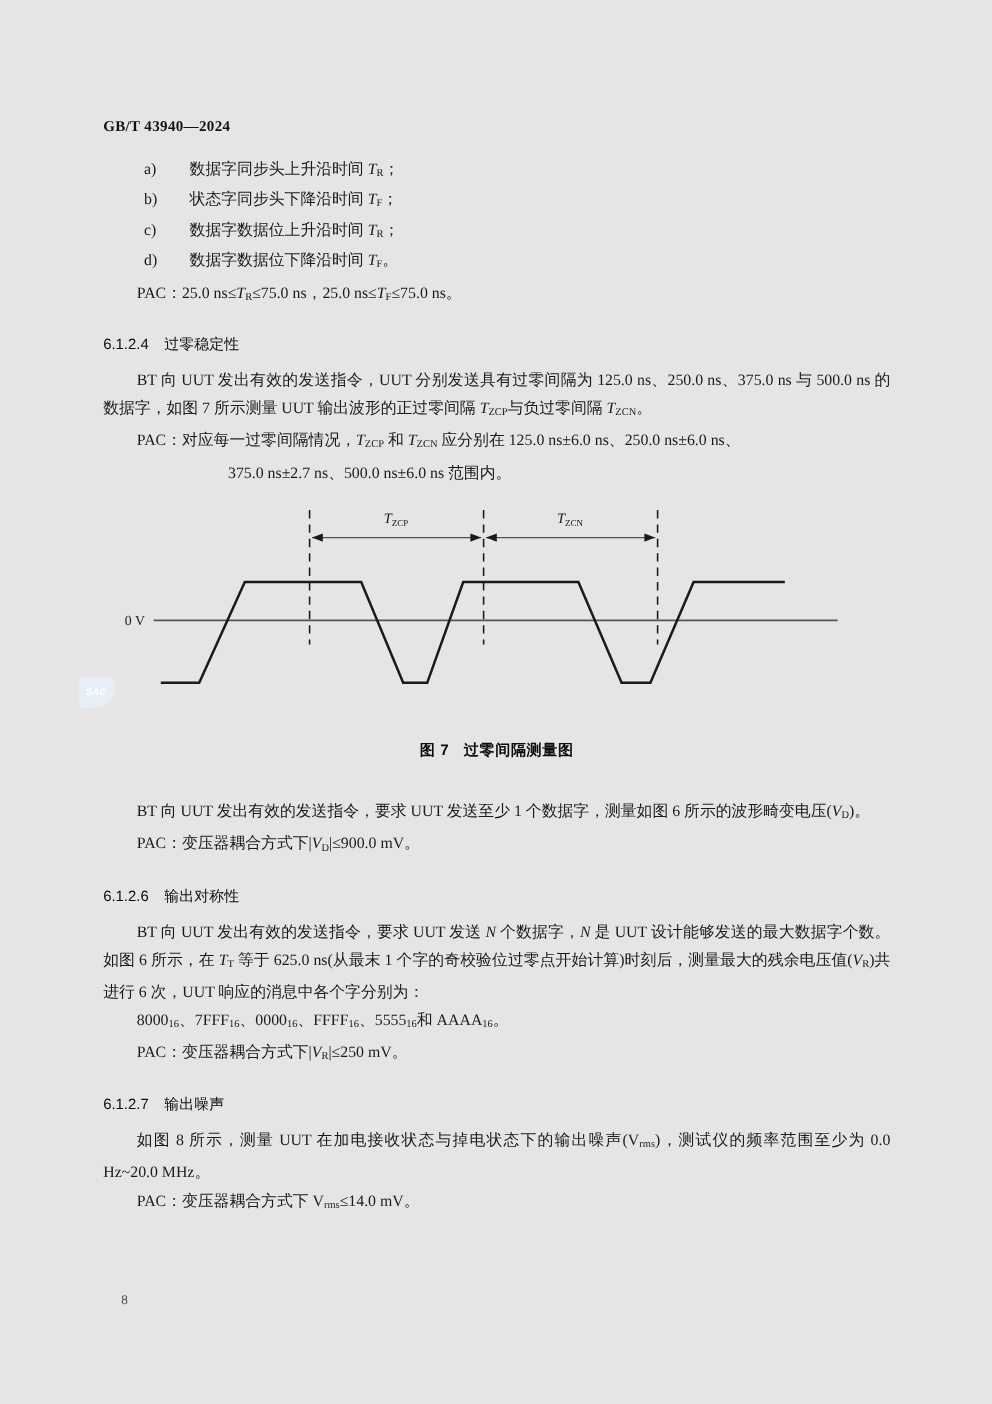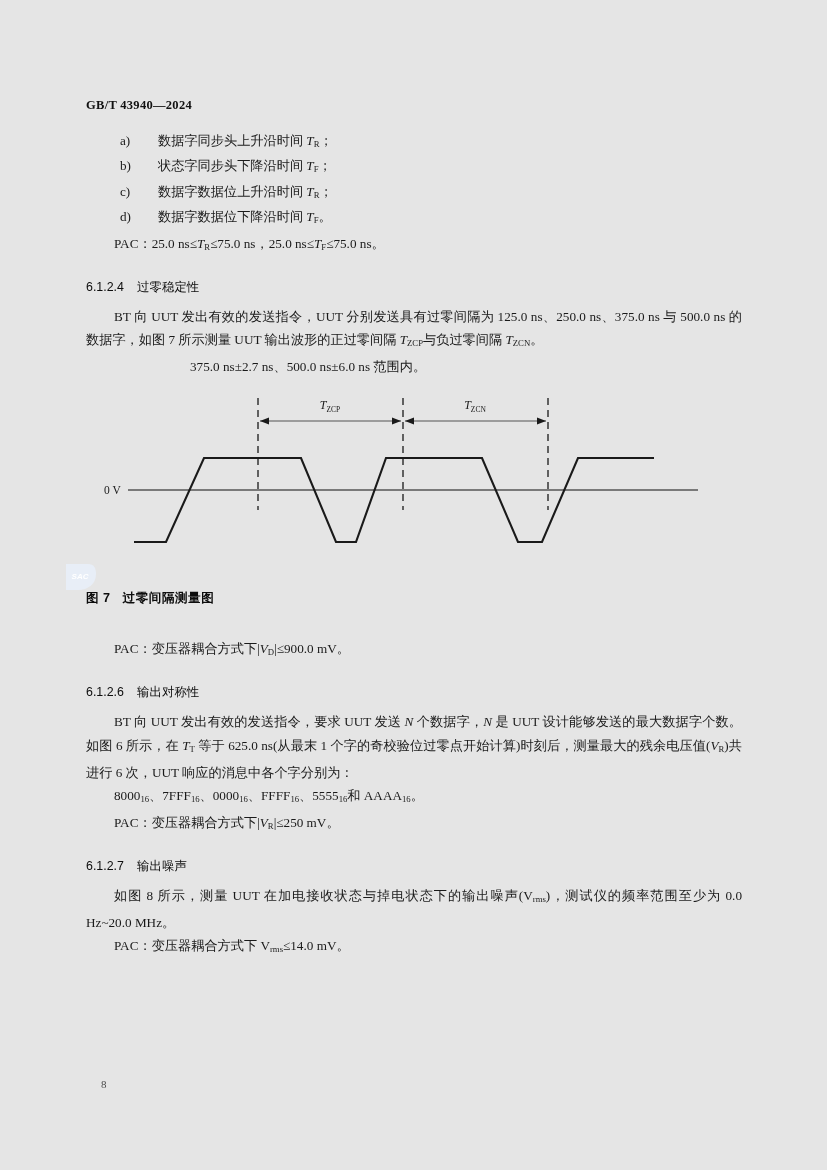--- a/index.html
+++ b/index.html
@@ -130,20 +130,21 @@
   }
   .fig-svg {
     position: absolute;
     left: 0;
     top: 0;
   }
   .fig-caption {
     font-family: "Liberation Sans", sans-serif;
     font-weight: bold;
     font-size: 12.6px;
+    text-align: center;
     letter-spacing: 0.5px;
     color: #0d0d0d;
   }
   .fig-caption .cap-gap { display: inline-block; width: 12px; }
 
   
   .watermark {
     position: absolute;
     left: 64px;
     top: 562px;
@@ -194,20 +195,21 @@
     <div class="para para-pac"><span>PAC：25.0 ns≤</span><span class="mv">T<sub>R</sub></span><span>≤75.0 ns，25.0 ns≤</span><span class="mv">T<sub>F</sub></span><span>≤75.0 ns。</span></div>
 
     <div class="sp-18"></div>
 
     <div class="sec-head"><span class="sec-num">6.1.2.4</span><span class="sec-gap"></span><span>过零稳定性</span></div>
 
     <div class="sp-8"></div>
 
     <div class="para para-indent"><span>BT 向 UUT 发出有效的发送指令，UUT 分别发送具有过零间隔为 125.0 ns、250.0 ns、375.0 ns 与 500.0 ns 的数据字，如图 7 所示测量 UUT 输出波形的正过零间隔 </span><span class="mv">T<sub>ZCP</sub></span><span>与负过零间隔 </span><span class="mv">T<sub>ZCN</sub></span><span>。</span></div>
 
+    <div class="para para-indent"><span>PAC：对应每一过零间隔情况，</span><span class="mv">T<sub>ZCP</sub></span><span> 和 </span><span class="mv">T<sub>ZCN</sub></span><span> 应分别在 125.0 ns±6.0 ns、250.0 ns±6.0 ns、</span></div>
     <div class="para para-hang2">375.0 ns±2.7 ns、500.0 ns±6.0 ns 范围内。</div>
 
     <div class="sp-12"></div>
 
     <div class="figure-wrap">
       <svg class="fig-svg" width="656" height="200" viewBox="0 0 656 200">
 
         <line x1="42" y1="100" x2="612" y2="100" stroke="#555555" stroke-width="1.3"></line>
 
         <line x1="172" y1="8" x2="172" y2="120" stroke="#1a1a1a" stroke-width="1.3" stroke-dasharray="7,5"></line>
@@ -232,20 +234,21 @@
       </svg>
     </div>
 
     <div class="fig-caption"><span>图 7</span><span class="cap-gap"></span><span>过零间隔测量图</span></div>
 
     <div class="sp-22"></div>
 
 
     <div class="sp-8"></div>
 
+    <div class="para para-indent"><span>BT 向 UUT 发出有效的发送指令，要求 UUT 发送至少 1 个数据字，测量如图 6 所示的波形畸变电压(</span><span class="mv">V<sub>D</sub></span><span>)。</span></div>
     <div class="para para-indent"><span>PAC：变压器耦合方式下|</span><span class="mv">V<sub>D</sub></span><span>|≤900.0 mV。</span></div>
 
     <div class="sp-18"></div>
 
     <div class="sec-head"><span class="sec-num">6.1.2.6</span><span class="sec-gap"></span><span>输出对称性</span></div>
 
     <div class="sp-8"></div>
 
     <div class="para para-indent"><span>BT 向 UUT 发出有效的发送指令，要求 UUT 发送 </span><span class="mv">N</span><span> 个数据字，</span><span class="mv">N</span><span> 是 UUT 设计能够发送的最大数据字个数。如图 6 所示，在 </span><span class="mv">T<sub>T</sub></span><span> 等于 625.0 ns(从最末 1 个字的奇校验位过零点开始计算)时刻后，测量最大的残余电压值(</span><span class="mv">V<sub>R</sub></span><span>)共进行 6 次，UUT 响应的消息中各个字分别为：</span></div>
 

